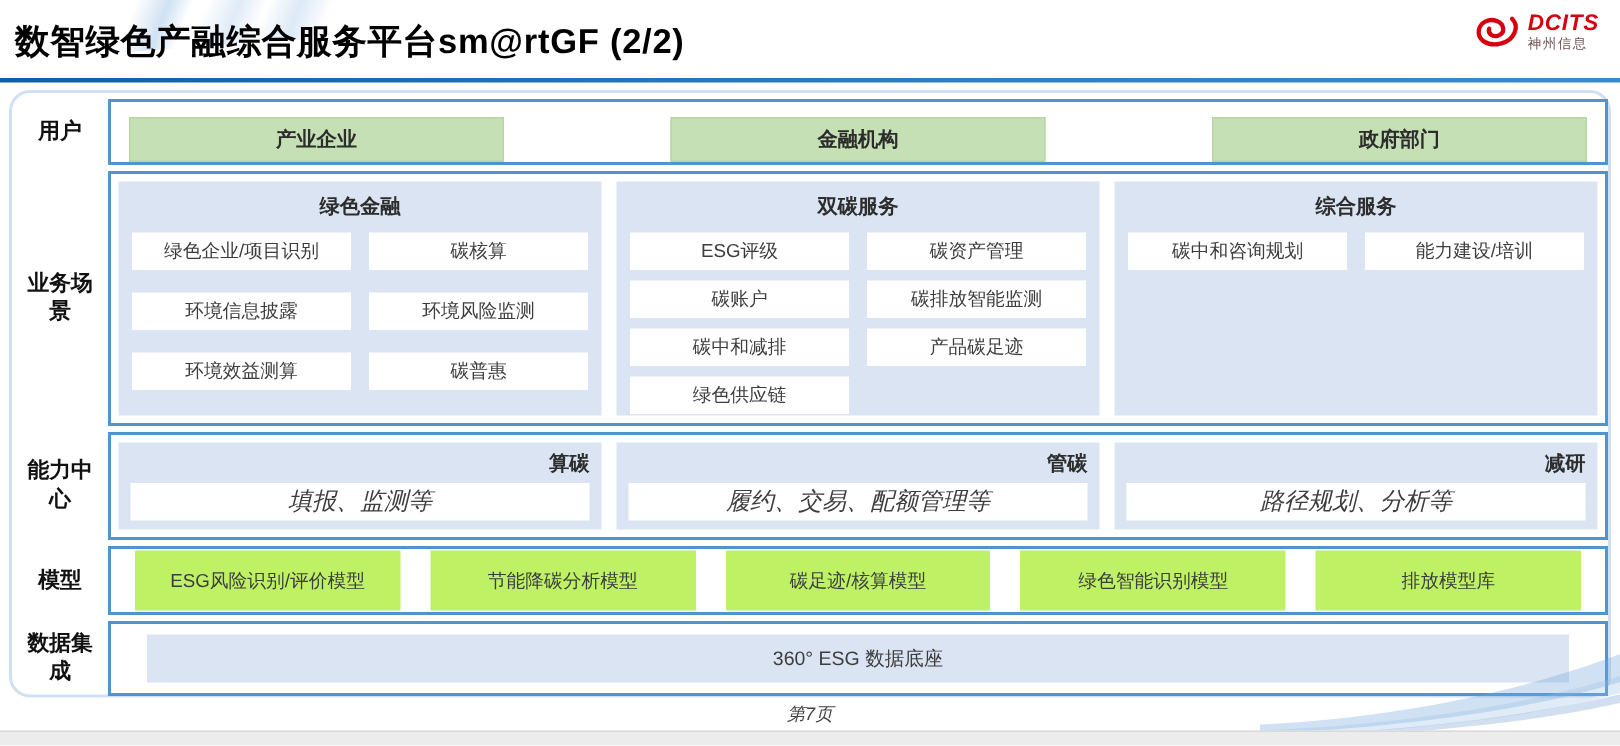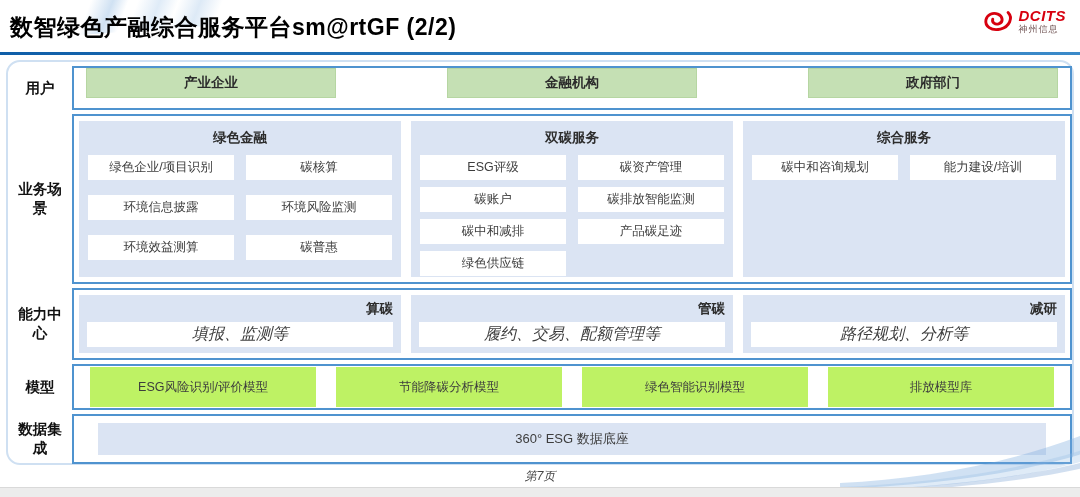--- a/index.html
+++ b/index.html
@@ -27,21 +27,21 @@
   .logo-sub{font-size:9px;color:#6d5050;margin-top:2px;letter-spacing:1px;}
   
   .frame{position:absolute;left:6px;right:6px;top:60px;bottom:32px;
     border:2px solid #cfe0f2;border-radius:14px;}
   .rows{position:absolute;left:8px;right:8px;top:66px;display:flex;flex-direction:column;gap:4px;}
   .row{display:flex;align-items:stretch;}
   .row-label{width:56px;flex:0 0 56px;display:flex;align-items:center;justify-content:center;
     text-align:center;font-weight:bold;font-size:14.5px;color:#111;line-height:1.3;padding:0 4px;}
   .row-body{flex:1;background:#fff;border:2px solid #4f93cf;display:flex;}
   
-  .row-users .row-body{height:40px;align-items:flex-start;justify-content:space-between;padding:0 12px;}
+  .row-users .row-body{height:40px;align-items:flex-end;justify-content:space-between;padding:0 12px;}
   .user-box{width:25.5%;height:28px;background:#c5e0b4;border:1px solid #b6d6a2;
     display:flex;align-items:center;justify-content:center;font-size:13.5px;font-weight:bold;color:#2c2c2c;}
   
   .row-scen .row-body{height:156px;gap:10px;padding:5px;}
   .panel{flex:1;background:#dbe4f3;padding:6px 9px 8px;display:flex;flex-direction:column;}
   .panel-title{text-align:center;font-weight:bold;font-size:13.5px;color:#2d2d2d;margin:2px 0 8px;}
   .grid2{display:grid;grid-template-columns:1fr 1fr;column-gap:12px;align-content:start;}
   .gap-lg{row-gap:15px;}
   .gap-sm{row-gap:7px;}
   .cell{background:#fff;min-height:23px;display:flex;align-items:center;justify-content:center;
@@ -155,20 +155,21 @@
         <div class="cap-detail">路径规划、分析等</div>
       </div>
     </div>
   </div>
 
   <div class="row row-model">
     <div class="row-label">模型</div>
     <div class="row-body">
       <div class="model-box">ESG风险识别/评价模型</div>
       <div class="model-box">节能降碳分析模型</div>
+      <div class="model-box">碳足迹/核算模型</div>
       <div class="model-box">绿色智能识别模型</div>
       <div class="model-box">排放模型库</div>
     </div>
   </div>
 
   <div class="row row-data">
     <div class="row-label">数据集成</div>
     <div class="row-body">
       <div class="data-box">360° ESG 数据底座</div>
     </div>

